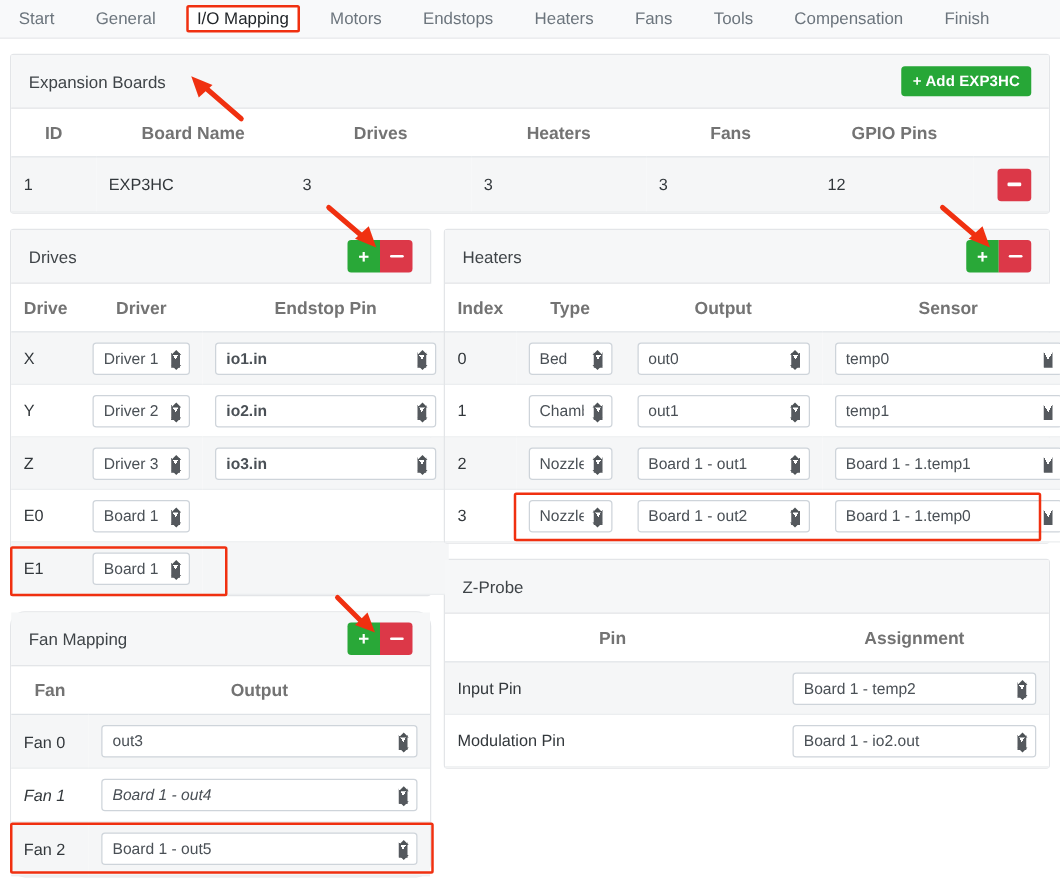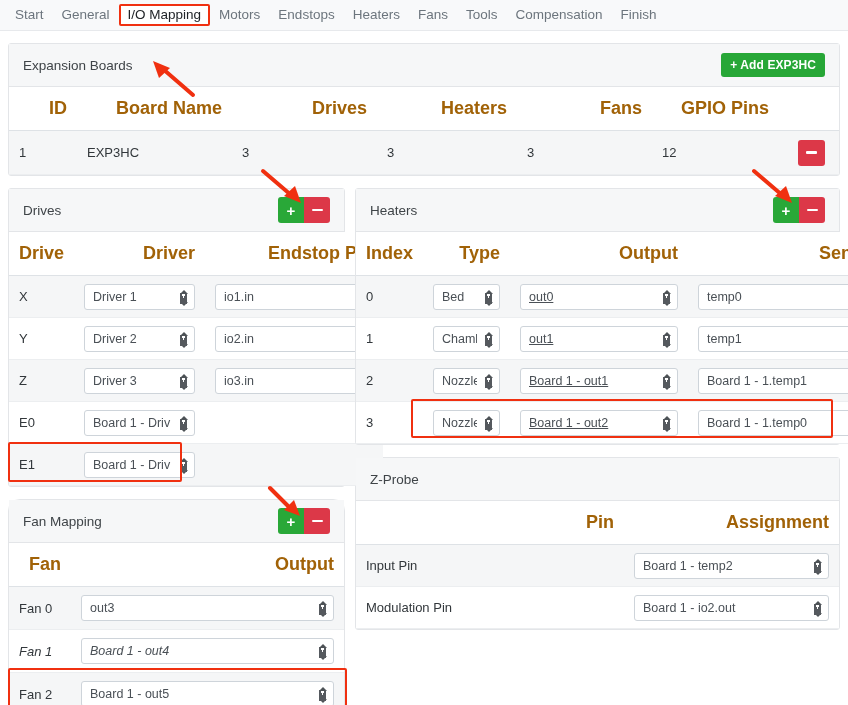--- a/index.html
+++ b/index.html
@@ -14,21 +14,21 @@
   }
 
   
   .navbar {
     height: 31px;
     background: #f8f9fa;
     border-bottom: 1px solid #e7e9ec;
     display: flex;
     align-items: center;
     padding: 0 6px;
-    gap: 0px;
+    gap: 15px;
   }
   .nav-item {
     color: #6c757d;
     font-size: 13.5px;
     padding: 4px 9px;
     white-space: nowrap;
     cursor: pointer;
     line-height: 1;
   }
   .nav-item.active {
@@ -97,24 +97,24 @@
     border: none; color:#fff;
     display:flex; align-items:center; justify-content:center;
     cursor:pointer;
     font-size: 15px; font-weight: bold; line-height:1;
   }
   .minus-glyph { display:block; width:11px; height:2.5px; background:#fff; border-radius:1px; }
 
   
   table { width: 100%; border-collapse: collapse; }
   th {
-    text-align: right;
-    font-size: 18px;
+    text-align: center;
+    font-size: 14px;
     font-weight: bold;
-    color: #a16207;
+    color: #737373;
     padding: 11px 10px;
     border-bottom: 1px solid #dee2e6;
     background: #ffffff;
     white-space: nowrap;
   }
   td {
     font-size: 13px;
     color: #32373b;
     padding: 7px 10px;
     border-bottom: 1px solid #eceef0;
@@ -157,24 +157,24 @@
   }
   .caret {
     position:absolute; right:6px; top:5px;
     width:9px; height:16px;
     display:flex; flex-direction:column; justify-content:space-between; align-items:center;
   }
   .caret i { display:block; width:0;height:0; }
   .caret i.up   { border-left:4px solid transparent; border-right:4px solid transparent; border-bottom:4px solid #4d5256; }
   .caret i.down { border-left:4px solid transparent; border-right:4px solid transparent; border-top:4px solid #4d5256; }
 
-  .sel-w-driver   { width: 111px; }
-  .sel-w-endstop  { width: 158px; }
+  .sel-w-driver   { width: 78px; }
+  .sel-w-endstop  { width: 177px; font-weight: bold; }
   .sel-w-type     { width: 67px; }
-  .sel-w-output   { width: 158px; text-decoration: underline; }
+  .sel-w-output   { width: 138px; }
   .sel-w-sensor   { width: 182px; }
   .sel-w-fan      { width: 253px; }
   .sel-w-assign   { width: 195px; }
 
   
   .hl {
     position: absolute;
     border: 2.5px solid #f03010;
     border-radius: 2px;
     pointer-events: none;

